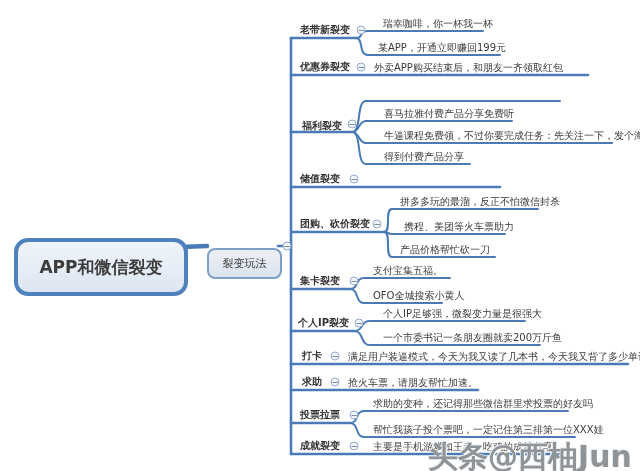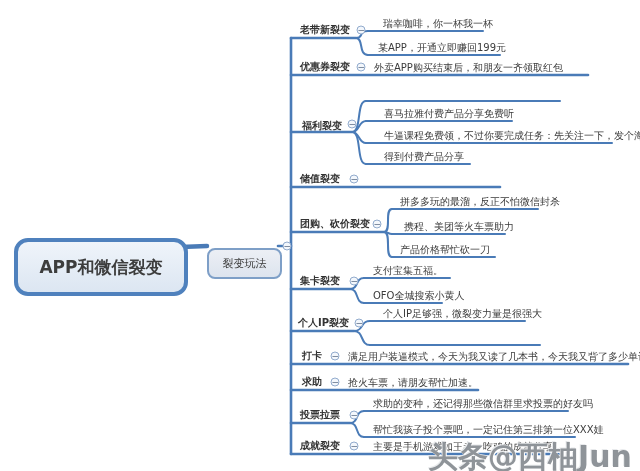--- a/index.html
+++ b/index.html
@@ -118,20 +118,21 @@
   <div class="lbl" style="left:374px;top:62px">外卖APP购买结束后，和朋友一齐领取红包</div>
   <div class="lbl" style="left:384px;top:108px">喜马拉雅付费产品分享免费听</div>
   <div class="lbl" style="left:384px;top:130px">牛逼课程免费领，不过你要完成任务：先关注一下，发个海报</div>
   <div class="lbl" style="left:384px;top:151px">得到付费产品分享</div>
   <div class="lbl" style="left:400px;top:196px">拼多多玩的最溜，反正不怕微信封杀</div>
   <div class="lbl" style="left:404px;top:221px">携程、美团等火车票助力</div>
   <div class="lbl" style="left:400px;top:244px">产品价格帮忙砍一刀</div>
   <div class="lbl" style="left:373px;top:265px">支付宝集五福。</div>
   <div class="lbl" style="left:373px;top:290px">OFO全城搜索小黄人</div>
   <div class="lbl" style="left:383px;top:308px">个人IP足够强，微裂变力量是很强大</div>
+  <div class="lbl" style="left:383px;top:332px">一个市委书记一条朋友圈就卖200万斤鱼</div>
   <div class="lbl" style="left:348px;top:351px">满足用户装逼模式，今天为我又读了几本书，今天我又背了多少单词。</div>
   <div class="lbl" style="left:348px;top:377px">抢火车票，请朋友帮忙加速。</div>
   <div class="lbl" style="left:373px;top:398px">求助的变种，还记得那些微信群里求投票的好友吗</div>
   <div class="lbl" style="left:373px;top:441px">主要是手机游戏如王者、吃鸡的成就分享</div>
   <div class="lbl" style="left:373px;top:424px">帮忙我孩子投个票吧，一定记住第三排第一位XXX娃</div>
 
   <div class="watermark">头条@西柚Jun</div>
 
 </div>
 

